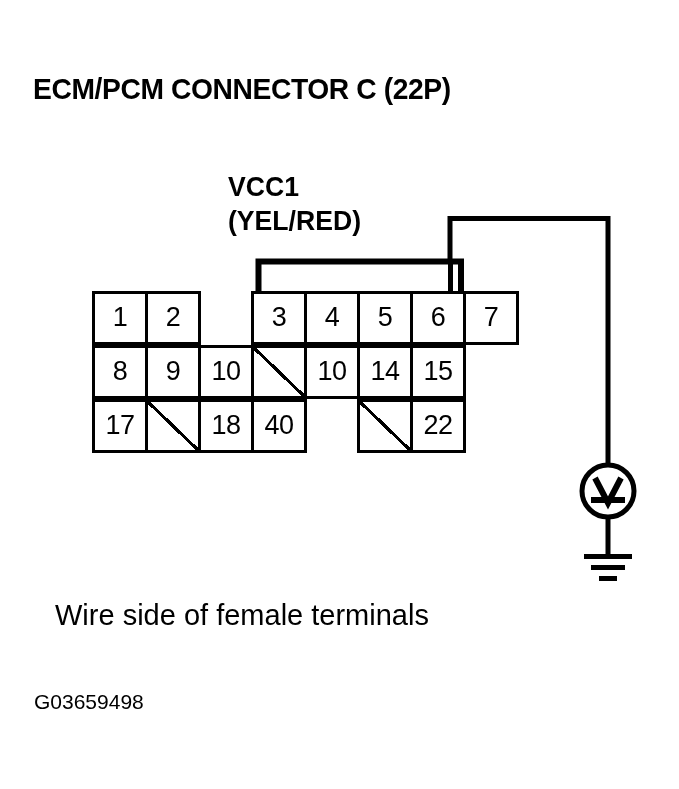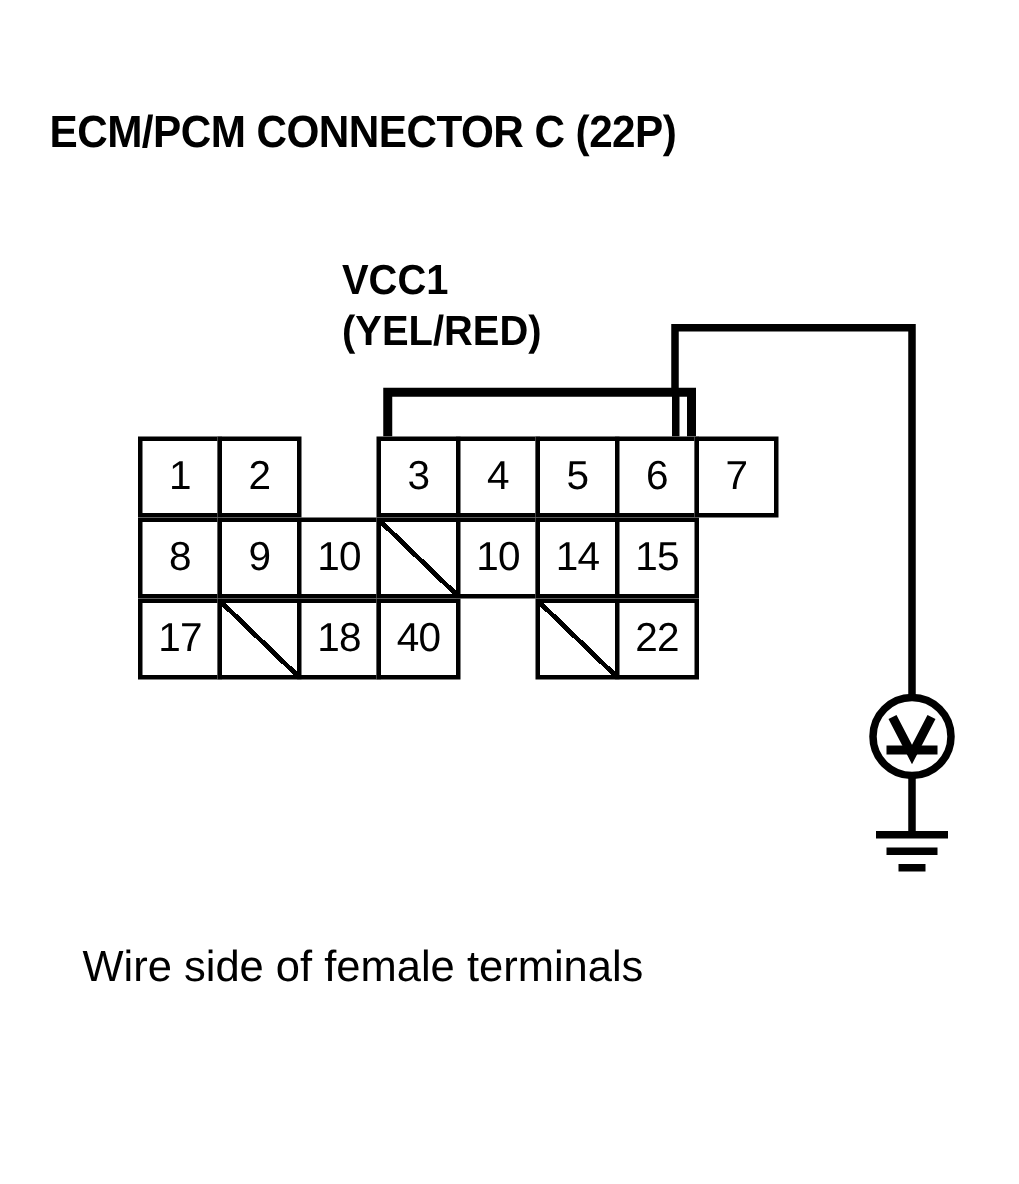--- a/index.html
+++ b/index.html
@@ -116,21 +116,21 @@
     top: 0;
     width: 679px;
     height: 789px;
     pointer-events: none;
   }
 
   
   .caption {
     position: absolute;
     left: 55px;
-    top: 629px;
+    top: 599px;
     font-size: 29px;
     white-space: nowrap;
   }
   .figure-id {
     position: absolute;
     left: 34px;
     top: 690px;
     font-size: 21px;
     white-space: nowrap;
   }
@@ -246,14 +246,15 @@
         </div>
       <div class="cell">
           <span>22</span>
         </div>
     </div>
 
   </div>
 
   <div class="caption">Wire side of female terminals</div>
 
+  <div class="figure-id">G03659498</div>
 
 </div>
 
 </body></html>

